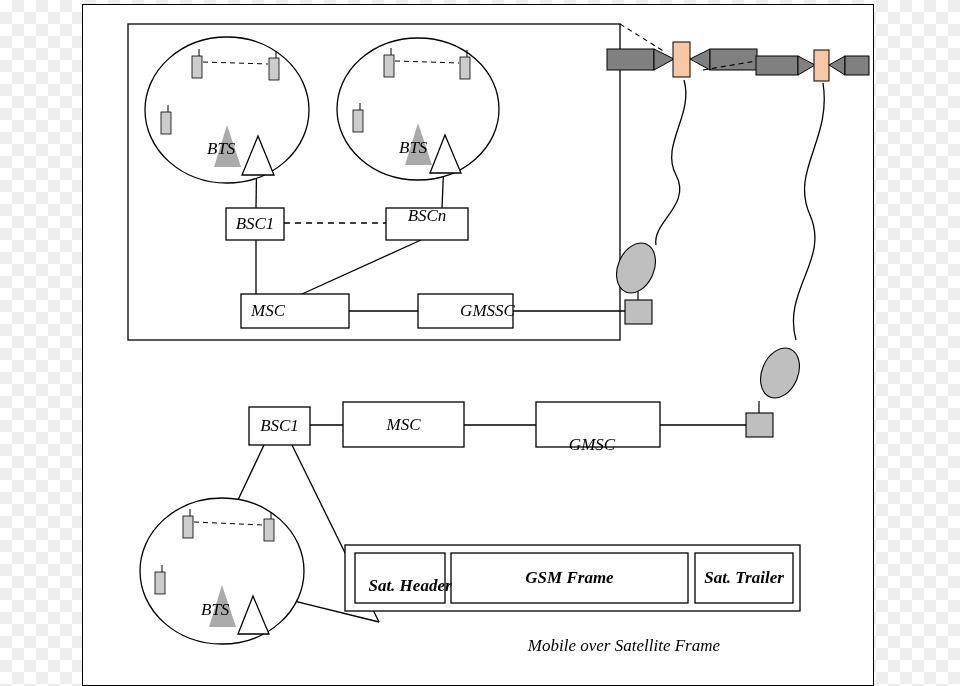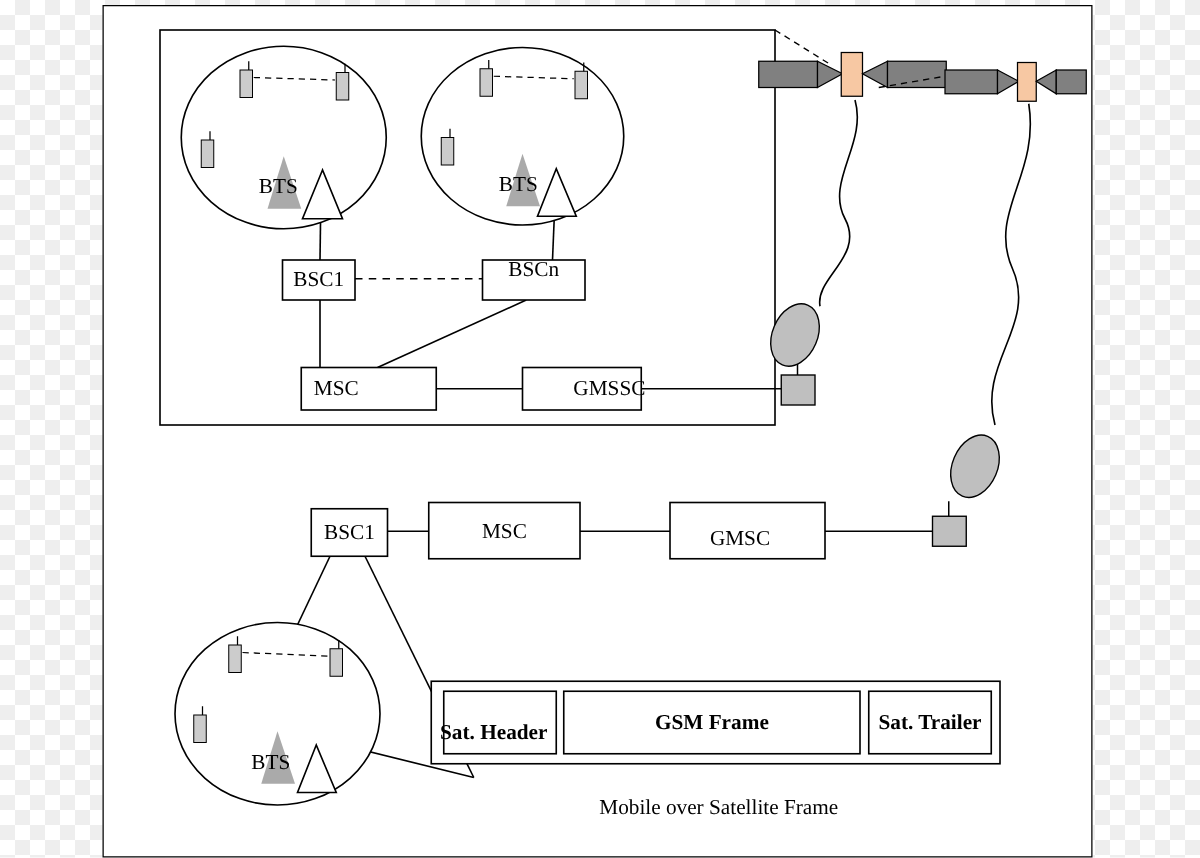--- a/index.html
+++ b/index.html
@@ -5,27 +5,28 @@
   html,body{margin:0;padding:0}
   body{font-family:"Times New Roman",serif;font-size:17px;color:#000;background:#fff}
   .stage{position:relative;width:960px;height:686px;
     background-image:
       linear-gradient(45deg,#eee 25%,transparent 25%),
       linear-gradient(-45deg,#eee 25%,transparent 25%),
       linear-gradient(45deg,transparent 75%,#eee 75%),
       linear-gradient(-45deg,transparent 75%,#eee 75%);
     background-size:24px 24px;
     background-position:0 0,0 12px,12px -12px,-12px 0;
+    font-style:italic;
   }
   .frame{position:absolute;left:82px;top:4px;width:790px;height:680px;border:1.5px solid #000;background:#fff}
   svg{position:absolute;left:0;top:0}
   .lbl{position:absolute;background:transparent;white-space:nowrap}
   .boxlbl{position:absolute;display:flex;align-items:center;justify-content:center;text-align:left;line-height:1.15}
   .bold{font-weight:bold}
-  .center{text-align:center}
+  .center{text-align:right}
 </style>
 </head>
 <body>
 
 <div class="stage">
   <div class="frame"></div>
 
   <svg width="960" height="686">
 
     <rect x="128" y="24" width="492" height="316" fill="#fff" stroke="#000" stroke-width="1.3"></rect>
@@ -138,20 +139,20 @@
   <div class="lbl" style="left:399px;top:138px">BTS</div>
   <div class="lbl" style="left:201px;top:600px">BTS</div>
 
   <div class="boxlbl" style="left:226px;top:208px;width:58px;height:32px">BSC1</div>
   <div class="boxlbl" style="left:386px;top:208px;width:82px;height:16px">BSCn</div>
   <div class="boxlbl" style="left:241px;top:294px;width:108px;height:34px;justify-content:flex-start;padding-left:10px">MSC</div>
   <div class="boxlbl" style="left:440px;top:294px;width:95px;height:34px">GMSSC</div>
 
   <div class="boxlbl" style="left:249px;top:407px;width:61px;height:38px">BSC1</div>
   <div class="boxlbl" style="left:343px;top:402px;width:121px;height:45px">MSC</div>
-  <div class="boxlbl" style="left:536px;top:408px;width:112px;height:45px">GMSC</div>
+  <div class="boxlbl" style="left:536px;top:422px;width:112px;height:45px">GMSC</div>
 
-  <div class="boxlbl bold" style="left:350px;top:553px;width:90px;height:66px">Sat. Header</div>
+  <div class="boxlbl bold" style="left:365px;top:553px;width:90px;height:66px">Sat. Header</div>
   <div class="boxlbl bold" style="left:451px;top:553px;width:237px;height:50px">GSM Frame</div>
   <div class="boxlbl bold" style="left:695px;top:553px;width:98px;height:50px">Sat. Trailer</div>
 
   <div class="lbl center" style="left:430px;top:636px;width:290px">Mobile over Satellite Frame</div>
 </div>
 
 </body></html>

